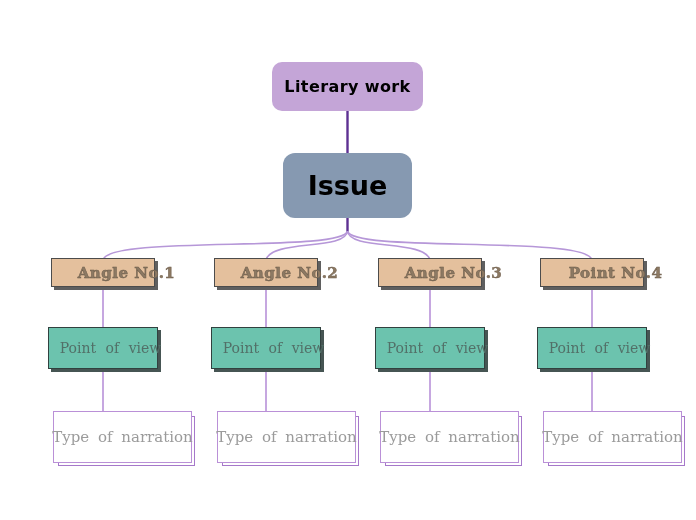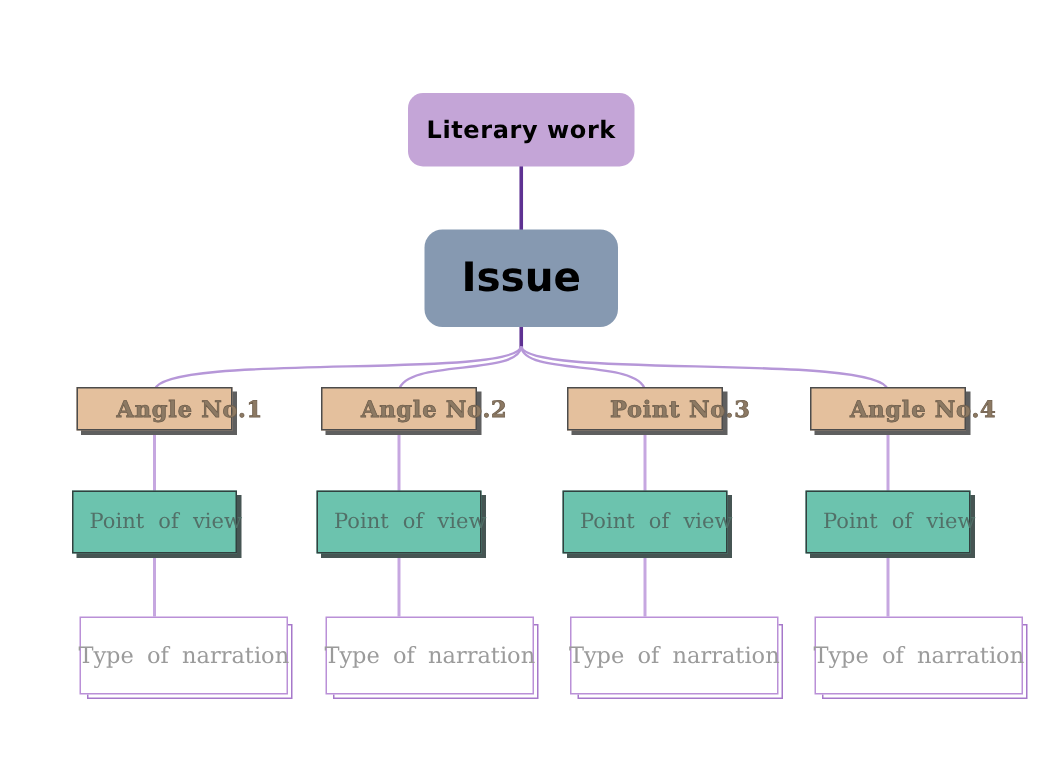--- a/index.html
+++ b/index.html
@@ -53,22 +53,22 @@
       <path d="M592 367 L592 413"></path>
     </g>
   </svg>
 
   <div class="node root-node">Literary work</div>
 
   <div class="node issue-node">Issue</div>
 
   <div class="node angle-node c1">Angle No.1</div>
   <div class="node angle-node c2">Angle No.2</div>
-  <div class="node angle-node c3">Point No.3</div>
-  <div class="node angle-node c4">Angle No.4</div>
+  <div class="node angle-node c3">Angle No.3</div>
+  <div class="node angle-node c4">Point No.4</div>
 
   <div class="node pov-node c1">Point of view</div>
   <div class="node pov-node c2">Point of view</div>
   <div class="node pov-node c3">Point of view</div>
   <div class="node pov-node c4">Point of view</div>
 
   <div class="node narration-node c1">Type of narration</div>
   <div class="node narration-node c2">Type of narration</div>
   <div class="node narration-node c3">Type of narration</div>
   <div class="node narration-node c4">Type of narration</div>

